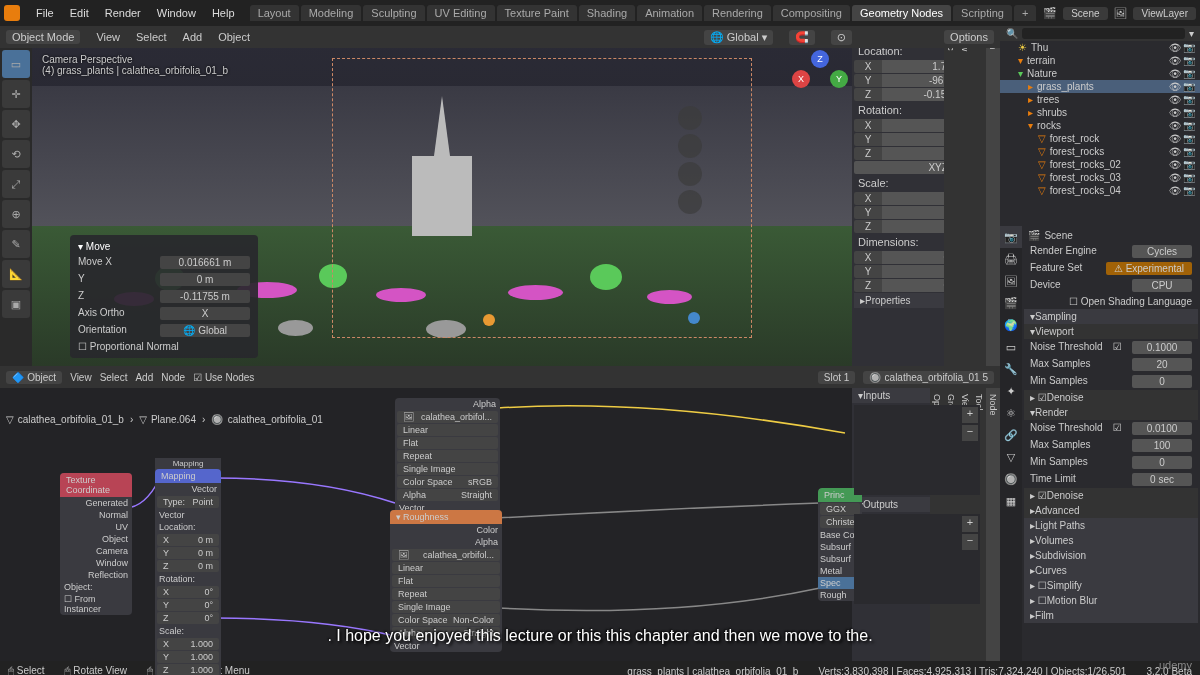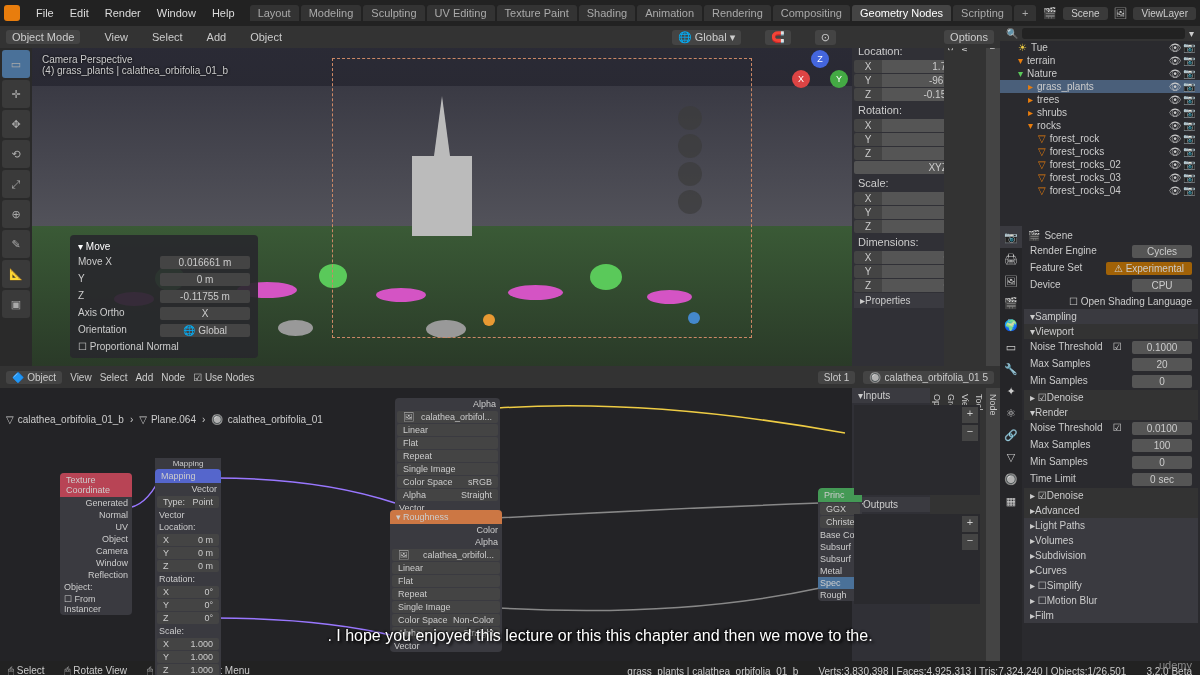--- a/index.html
+++ b/index.html
@@ -8,21 +8,21 @@
 .logo { width: 16px; height: 16px; background: #e87d0d; border-radius: 3px; margin-right: 8px; }
 .menu-item { padding: 0 8px; cursor: pointer; color: #ddd; }
 .workspace-tabs { display: flex; flex: 1; justify-content: center; gap: 2px; }
 .ws-tab { padding: 2px 8px; background: #333; border-radius: 3px 3px 0 0; color: #aaa; }
 .ws-tab.active { background: #444; color: #fff; }
 .top-right { display: flex; align-items: center; gap: 6px; margin-left: auto; }
 .scene-field { background: #3a3a3a; padding: 1px 8px; border-radius: 3px; font-size: 10px; }
 .main { display: flex; height: 635px; }
 .left-area { width: 1000px; display: flex; flex-direction: column; }
 .viewport-section { height: 340px; display: flex; position: relative; }
-.viewport-header { position: absolute; top: 0; left: 0; right: 0; height: 22px; background: #333; display: flex; align-items: center; padding: 0 6px; gap: 24px; z-index: 10; }
+.viewport-header { position: absolute; top: 0; left: 0; right: 0; height: 22px; background: #333; display: flex; align-items: center; padding: 0 6px; gap: 16px; z-index: 10; }
 .hdr-btn { background: #444; padding: 1px 6px; border-radius: 3px; }
 .toolbar-left { width: 32px; background: #2a2a2a; display: flex; flex-direction: column; gap: 2px; padding: 24px 2px 2px; }
 .tool-btn { width: 28px; height: 28px; background: #3a3a3a; border-radius: 3px; display: flex; align-items: center; justify-content: center; color: #aaa; }
 .tool-btn.active { background: #4a7199; }
 .viewport-3d { flex: 1; background: linear-gradient(#2b2b36, #222228); position: relative; overflow: hidden; }
 .vp-overlay-info { position: absolute; top: 28px; left: 10px; font-size: 10px; text-shadow: 0 0 3px #000; }
 .render-frame { position: absolute; top: 32px; left: 300px; width: 420px; height: 280px; border: 1px dashed #c86; }
 .scene-content { position: absolute; top: 60px; left: 0; right: 0; bottom: 0; }
 .sky { height: 50%; background: linear-gradient(#3a3a44, #52525a); }
 .ground { height: 50%; background: linear-gradient(#3a5a36, #2a3a28); position: relative; }
@@ -438,21 +438,21 @@
     <div class="outliner">
       <div class="outliner-header">
         <span>🔍</span>
         <span style="flex:1;background:#222;margin:0 4px;border-radius:3px;padding:0 4px"></span>
         <span>▾</span>
       </div>
       <div id="outliner-rows">
           <div class="ol-row">
             <span class="ol-indent" style="width:10px"></span>
             <span style="color:#eecc44">☀</span>
-            <span>Tue</span>
+            <span>Thu</span>
             <span class="ol-vis">
               <span>👁</span>
               <span>📷</span>
             </span>
           </div>
           <div class="ol-row">
             <span class="ol-indent" style="width:10px"></span>
             <span style="color:#e87d0d">▾</span>
             <span>terrain</span>
             <span class="ol-vis">

